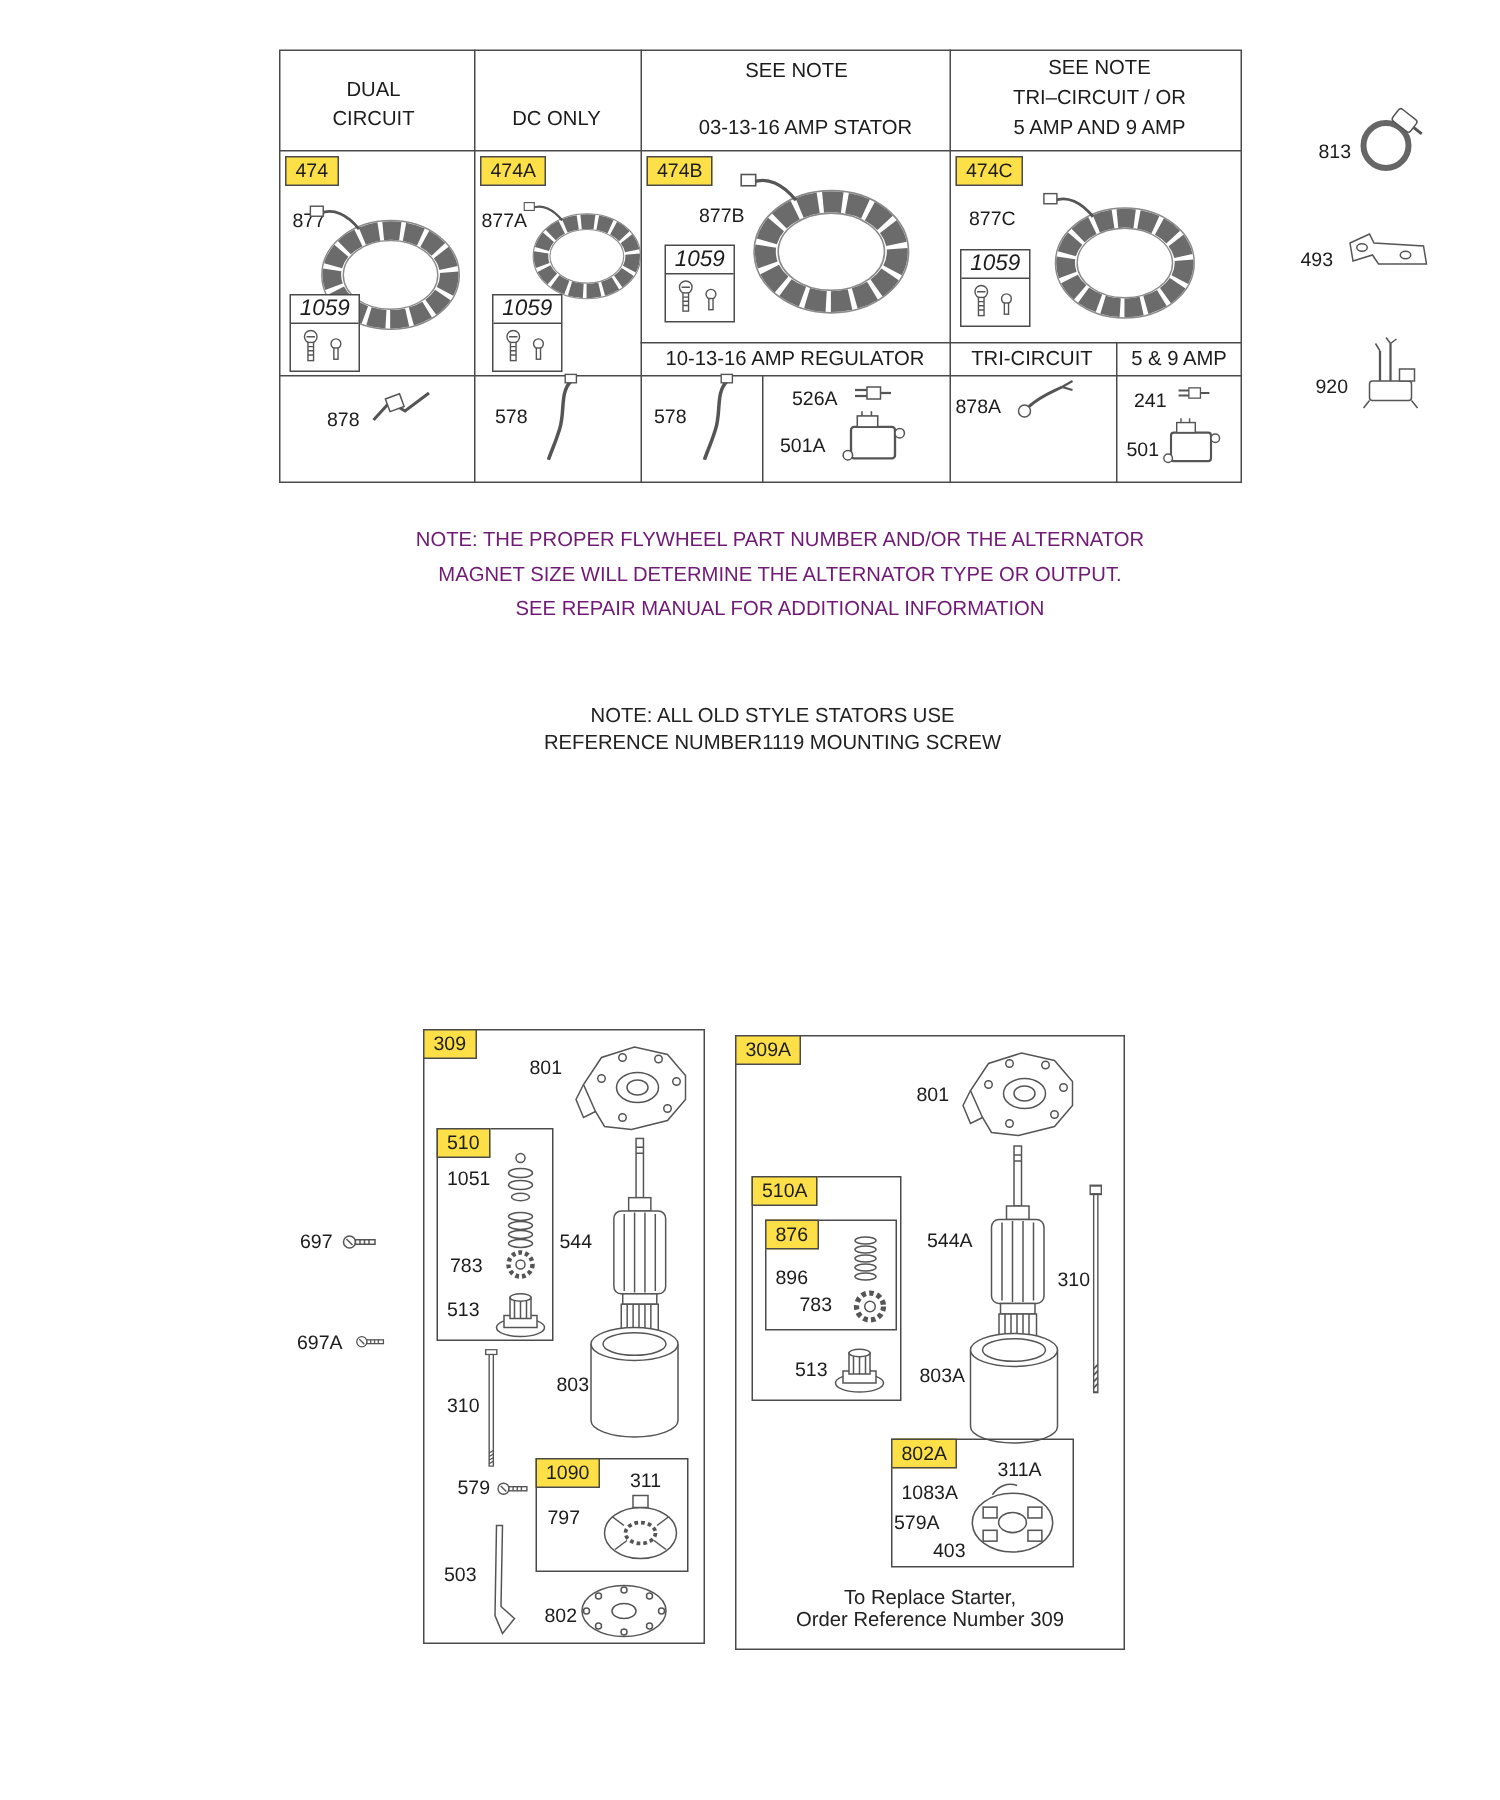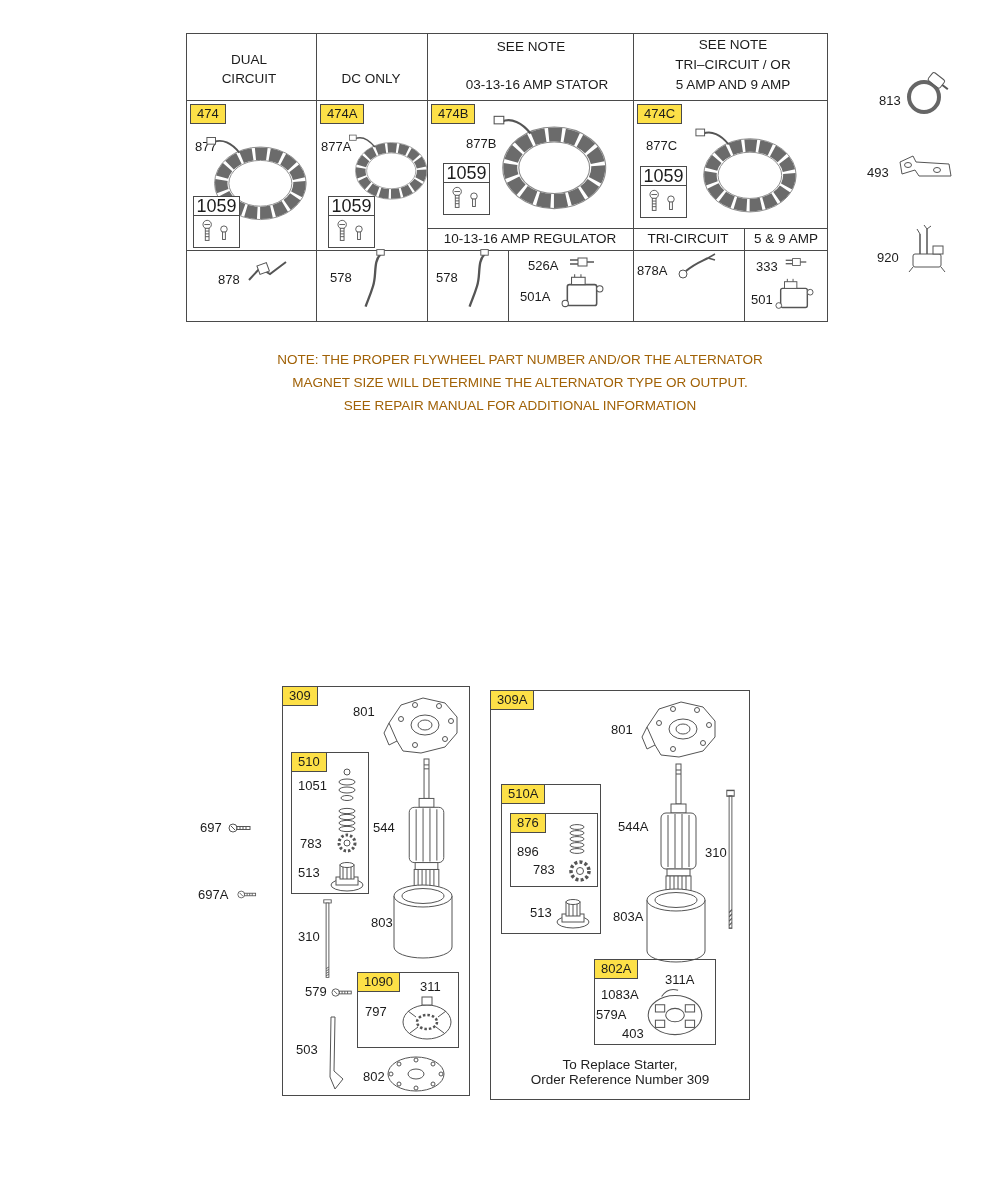--- a/index.html
+++ b/index.html
@@ -8,23 +8,23 @@
          font-family:"Liberation Sans", sans-serif; color:#1c1c1c; overflow:hidden; }
   .box{ position:absolute; border:1.4px solid #4a4a4a; background:transparent; }
   .vline{ position:absolute; width:1.4px; background:#4a4a4a; }
   .hline{ position:absolute; height:1.4px; background:#4a4a4a; }
   .lbl{ position:absolute; font-size:13px; line-height:15px; white-space:nowrap; }
   .hdr{ position:absolute; font-size:13.5px; line-height:16px; white-space:nowrap; transform:translateX(-50%); }
   .refbox{ position:absolute; border:1.4px solid #4a4a4a; background:#fde047; font-size:13px;
            line-height:14px; padding:2px 6px; white-space:nowrap; }
   .icon{ position:absolute; }
   .kit{ position:absolute; border:1.4px solid #4a4a4a; background:#fff; width:47px; text-align:center; }
-  .kit-label{ font-size:18px; line-height:14px; border-bottom:1.4px solid #4a4a4a; padding:2px 0; }
+  .kit-label{ font-size:15px; line-height:14px; border-bottom:1.4px solid #4a4a4a; padding:2px 0;font-style:italic; }
   .kit svg{ display:block; margin:2px auto 1px auto; }
-  .note{ position:absolute; text-align:center; font-size:13.5px; line-height:23px; color:#a16207; }
+  .note{ position:absolute; text-align:center; font-size:13.5px; line-height:23px; color:#701a75; }
   .note2{ position:absolute; text-align:center; font-size:13.5px; line-height:17.5px; color:#222; }
   .startnote{ position:absolute; width:100%; text-align:center; font-size:13.5px; line-height:15px; color:#222; }
 </style>
 </head>
 <body>
 
 <div class="page">
 
   <svg width="0" height="0" style="position:absolute">
     <defs>
@@ -316,21 +316,21 @@
   <div class="lbl" style="left:520px;top:289px">501A</div>
   <svg class="icon" style="left:560px;top:272px" width="44" height="42">
       <use href="#sym-regulator"></use>
     </svg>
 
   <div class="lbl" style="left:637px;top:263px">878A</div>
   <svg class="icon" style="left:676px;top:250px" width="42" height="32">
       <use href="#sym-wire878a"></use>
     </svg>
 
-  <div class="lbl" style="left:756px;top:259px">333</div>
+  <div class="lbl" style="left:756px;top:259px">241</div>
   <svg class="icon" style="left:784px;top:255px" width="24" height="14">
       <use href="#sym-conn"></use>
     </svg>
   <div class="lbl" style="left:751px;top:292px">501</div>
   <svg class="icon" style="left:774px;top:276px" width="40" height="40">
       <use href="#sym-regulator"></use>
     </svg>
 
   <div class="lbl" style="left:879px;top:93px">813</div>
   <svg class="icon" style="left:903px;top:68px" width="50" height="48">
@@ -344,20 +344,24 @@
 
   <div class="lbl" style="left:877px;top:250px">920</div>
   <svg class="icon" style="left:903px;top:224px" width="48" height="52">
       <use href="#sym-part920"></use>
     </svg>
 
   <div class="note" style="left:190px;top:348px;width:660px">
     <div>NOTE: THE PROPER FLYWHEEL PART NUMBER AND/OR THE ALTERNATOR</div>
     <div>MAGNET SIZE WILL DETERMINE THE ALTERNATOR TYPE OR OUTPUT.</div>
     <div>SEE REPAIR MANUAL FOR ADDITIONAL INFORMATION</div>
+  </div>
+  <div class="note2" style="left:280px;top:468px;width:470px">
+    <div>NOTE: ALL OLD STYLE STATORS USE</div>
+    <div>REFERENCE NUMBER1119  MOUNTING SCREW</div>
   </div>
 
   <div class="lbl" style="left:200px;top:820px">697</div>
   <svg class="icon" style="left:228px;top:822px" width="26" height="12">
       <use href="#sym-screw-h"></use>
     </svg>
   <div class="lbl" style="left:198px;top:887px">697A</div>
   <svg class="icon" style="left:237px;top:889px" width="22" height="11">
       <use href="#sym-screw-h"></use>
     </svg>

